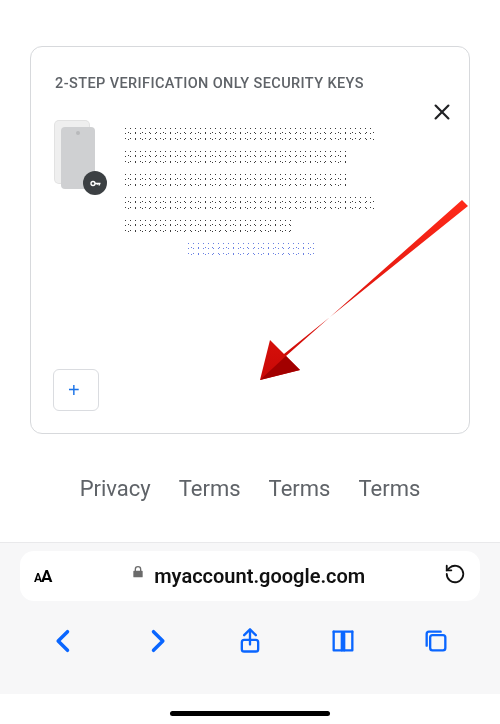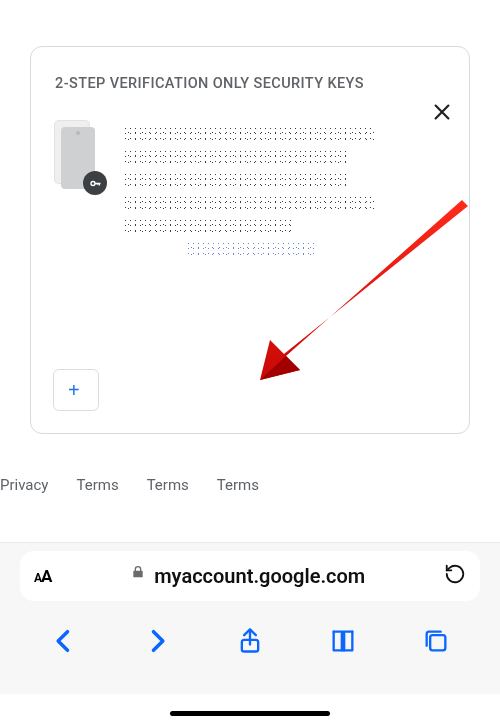--- a/index.html
+++ b/index.html
@@ -109,22 +109,22 @@
     .arrow {
       position: absolute;
       left: 240px; top: 200px;
       width: 240px; height: 200px;
       pointer-events: none;
     }
 
     .footer-links {
       position: absolute;
       top: 476px; left: 0; width: 500px;
-      display: flex; justify-content: flex-start; gap: 28px;
-      color: #5f6368; font-size: 15px;
+      display: flex; justify-content: center; gap: 28px;
+      color: #5f6368; font-size: 22px;
     }
     .footer-links span { cursor: pointer; }
 
     .safari-addr {
       position: absolute;
       left: 0; top: 542px; width: 500px; height: 66px;
       background: #f7f7f8;
       border-top: 1px solid #e9e9eb;
       display: flex; align-items: center;
       padding: 0 20px;

